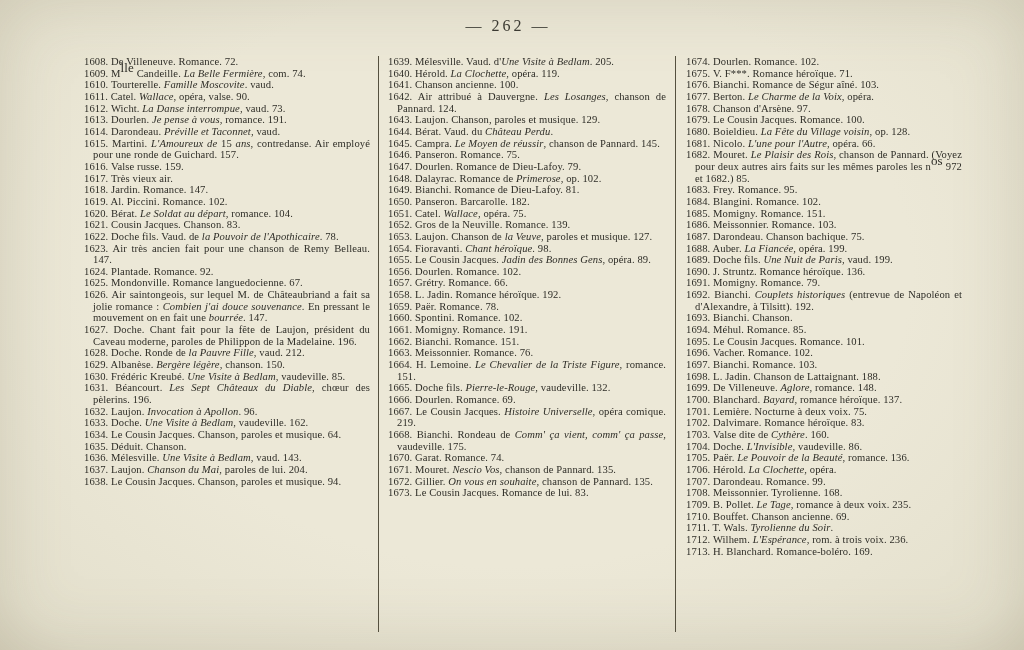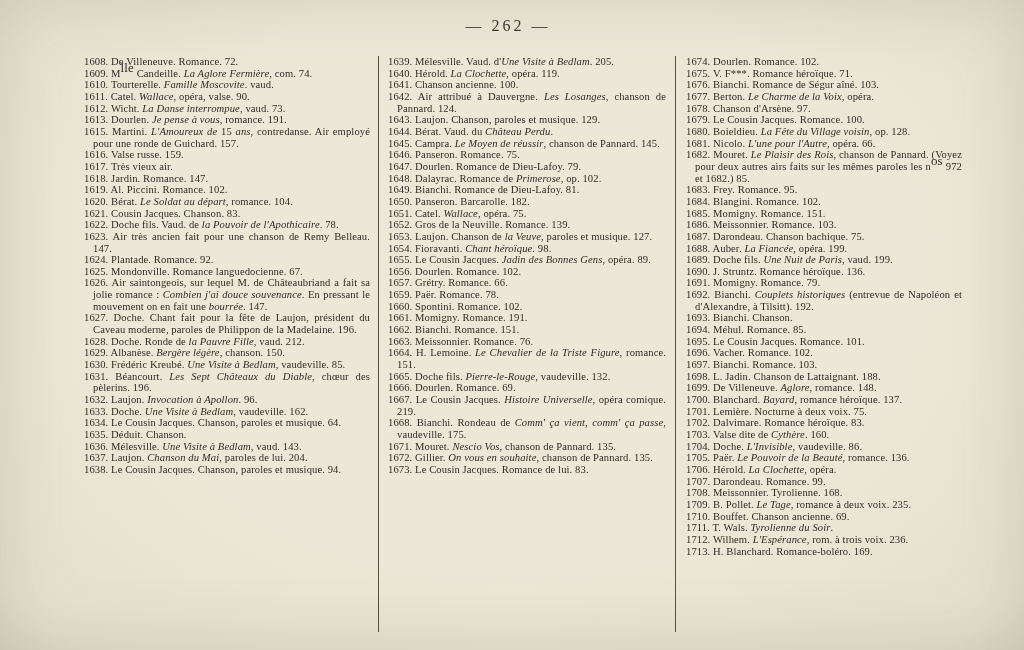--- a/index.html
+++ b/index.html
@@ -53,25 +53,26 @@
 </style>
 </head>
 <body>
 
 <div class="page">
   <div class="page-number">— 262 —</div>
 
   <div class="columns">
     <div class="col col-1">
         <p class="entry">1608. De Villeneuve. Romance. 72.</p>
-        <p class="entry">1609. M<sup>lle</sup> Candeille. <i>La Aglore Fermière</i>, com. 74.</p>
+        <p class="entry">1609. M<sup>lle</sup> Candeille. <i>La Belle Fermière</i>, com. 74.</p>
         <p class="entry">1610. Tourterelle. <i>Famille Moscovite</i>. vaud.</p>
         <p class="entry">1611. Catel. <i>Wallace</i>, opéra, valse. 90.</p>
         <p class="entry">1612. Wicht. <i>La Danse interrompue</i>, vaud. 73.</p>
         <p class="entry">1613. Dourlen. <i>Je pense à vous</i>, romance. 191.</p>
+        <p class="entry">1614. Darondeau. <i>Préville et Taconnet</i>, vaud.</p>
         <p class="entry">1615. Martini. <i>L'Amoureux de</i> 15 <i>ans</i>, contredanse. Air employé pour une ronde de Guichard. 157.</p>
         <p class="entry">1616. Valse russe. 159.</p>
         <p class="entry">1617. Très vieux air.</p>
         <p class="entry">1618. Jardin. Romance. 147.</p>
         <p class="entry">1619. Al. Piccini. Romance. 102.</p>
         <p class="entry">1620. Bérat. <i>Le Soldat au départ</i>, romance. 104.</p>
         <p class="entry">1621. Cousin Jacques. Chanson. 83.</p>
         <p class="entry">1622. Doche fils. Vaud. de <i>la Pouvoir de l'Apothicaire</i>. 78.</p>
         <p class="entry">1623. Air très ancien fait pour une chanson de Remy Belleau. 147.</p>
         <p class="entry">1624. Plantade. Romance. 92.</p>
@@ -104,30 +105,32 @@
         <p class="entry">1648. Dalayrac. Romance de <i>Primerose</i>, op. 102.</p>
         <p class="entry">1649. Bianchi. Romance de Dieu-Lafoy. 81.</p>
         <p class="entry">1650. Panseron. Barcarolle. 182.</p>
         <p class="entry">1651. Catel. <i>Wallace</i>, opéra. 75.</p>
         <p class="entry">1652. Gros de la Neuville. Romance. 139.</p>
         <p class="entry">1653. Laujon. Chanson de <i>la Veuve</i>, paroles et musique. 127.</p>
         <p class="entry">1654. Fioravanti. <i>Chant héroïque</i>. 98.</p>
         <p class="entry">1655. Le Cousin Jacques. <i>Jadin des Bonnes Gens</i>, opéra. 89.</p>
         <p class="entry">1656. Dourlen. Romance. 102.</p>
         <p class="entry">1657. Grétry. Romance. 66.</p>
+        <p class="entry">1658. L. Jadin. Romance héroïque. 192.</p>
         <p class="entry">1659. Paër. Romance. 78.</p>
         <p class="entry">1660. Spontini. Romance. 102.</p>
         <p class="entry">1661. Momigny. Romance. 191.</p>
         <p class="entry">1662. Bianchi. Romance. 151.</p>
         <p class="entry">1663. Meissonnier. Romance. 76.</p>
         <p class="entry">1664. H. Lemoine. <i>Le Chevalier de la Triste Figure</i>, romance. 151.</p>
         <p class="entry">1665. Doche fils. <i>Pierre-le-Rouge</i>, vaudeville. 132.</p>
         <p class="entry">1666. Dourlen. Romance. 69.</p>
         <p class="entry">1667. Le Cousin Jacques. <i>Histoire Universelle</i>, opéra comique. 219.</p>
         <p class="entry">1668. Bianchi. Rondeau de <i>Comm' ça vient, comm' ça passe</i>, vaudeville. 175.</p>
+        <p class="entry">1670. Garat. Romance. 74.</p>
         <p class="entry">1671. Mouret. <i>Nescio Vos</i>, chanson de Pannard. 135.</p>
         <p class="entry">1672. Gillier. <i>On vous en souhaite</i>, chanson de Pannard. 135.</p>
         <p class="entry">1673. Le Cousin Jacques. Romance de lui. 83.</p>
       </div>
     <div class="rule"></div>
     <div class="col col-3">
         <p class="entry">1674. Dourlen. Romance. 102.</p>
         <p class="entry">1675. V. F***. Romance héroïque. 71.</p>
         <p class="entry">1676. Bianchi. Romance de Ségur aîné. 103.</p>
         <p class="entry">1677. Berton. <i>Le Charme de la Voix</i>, opéra.</p>

